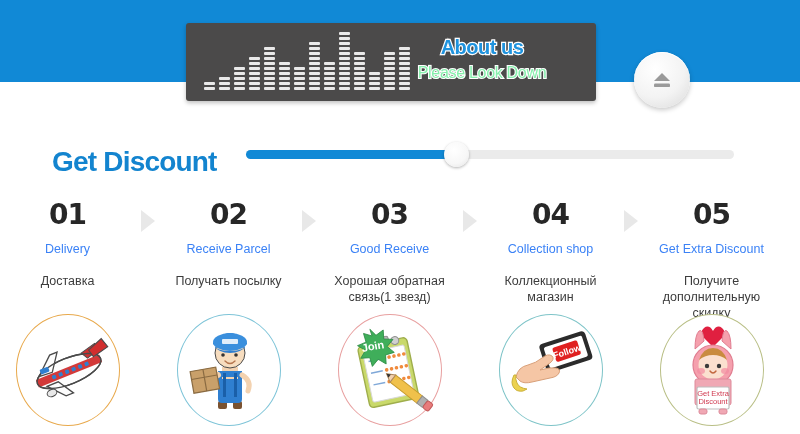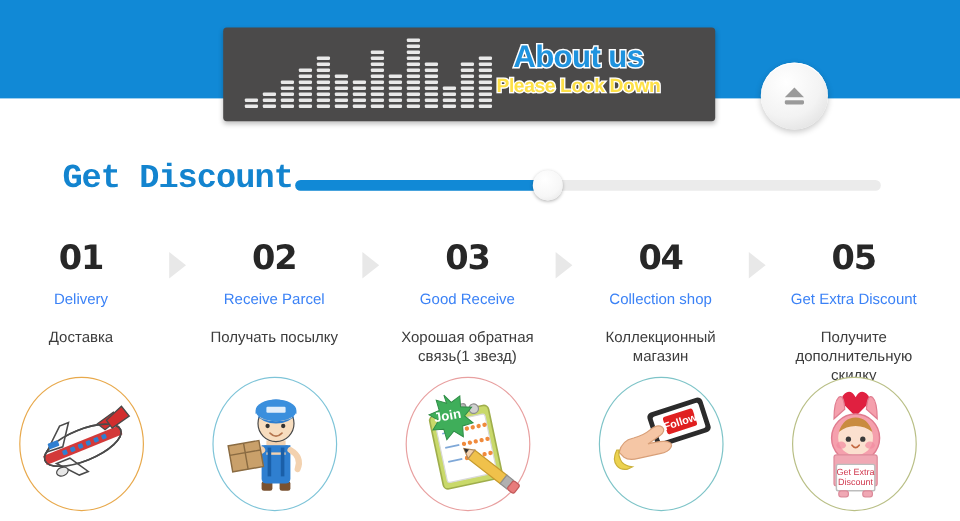--- a/index.html
+++ b/index.html
@@ -26,47 +26,46 @@
   }
   .eq-wrap {
     position: absolute; left: 18px; bottom: 11px;
     display: flex; align-items: flex-end; gap: 4px; height: 58px;
   }
   .eq-bar { width: 11px; display: flex; flex-direction: column; justify-content: flex-end; gap: 2px; }
   .eq-seg { width: 100%; height: 3px; background: #e9e9e9; border-radius: 1px; }
 
   .about-text { position: absolute; right: 14px; top: 11px; text-align: center; width: 200px; }
   .about-title {
-    font-size: 26px; font-weight: bold; color: #1f93de; letter-spacing: -0.5px;
+    font-size: 20px; font-weight: bold; color: #1f93de; letter-spacing: -0.5px;
     -webkit-text-stroke: 2.4px #ffffff; paint-order: stroke fill;
     line-height: 26px;
   }
   .about-sub {
-    font-size: 16px; font-weight: bold; color: #fde047; letter-spacing: -0.3px;
+    font-size: 16px; font-weight: normal; color: #86efac; letter-spacing: -0.3px;
     -webkit-text-stroke: 2.2px #ffffff; paint-order: stroke fill;
     line-height: 22px; margin-top: 2px;
   }
 
   .eject-btn {
     position: absolute; left: 634px; top: 52px;
     width: 56px; height: 56px; border-radius: 50%;
     background: radial-gradient(circle at 38% 30%, #ffffff 0%, #f3f3f3 55%, #d9d9d9 100%);
     box-shadow: 0 2px 5px rgba(0,0,0,0.22), inset 0 1px 0 #ffffff;
     display: flex; align-items: center; justify-content: center;
   }
 
   
   .discount-row {
     position: absolute; left: 0; top: 128px; width: 800px; height: 58px;
   }
   .discount-label {
-    position: absolute; left: 52px; top: 6px;
+    position: absolute; left: 52px; top: 18px;
     font-size: 28px; font-weight: bold; color: #1384cf;
     letter-spacing: -0.8px;
-    font-family: Liberation Mono, monospace;
   }
   .slider-track {
     position: absolute; left: 246px; top: 150px;
     width: 488px; height: 9px; border-radius: 5px;
     background: #ebebeb;
   }
   .slider-fill {
     position: absolute; left: 0; top: 0; height: 9px; border-radius: 5px;
     background: #1189d6;
   }

